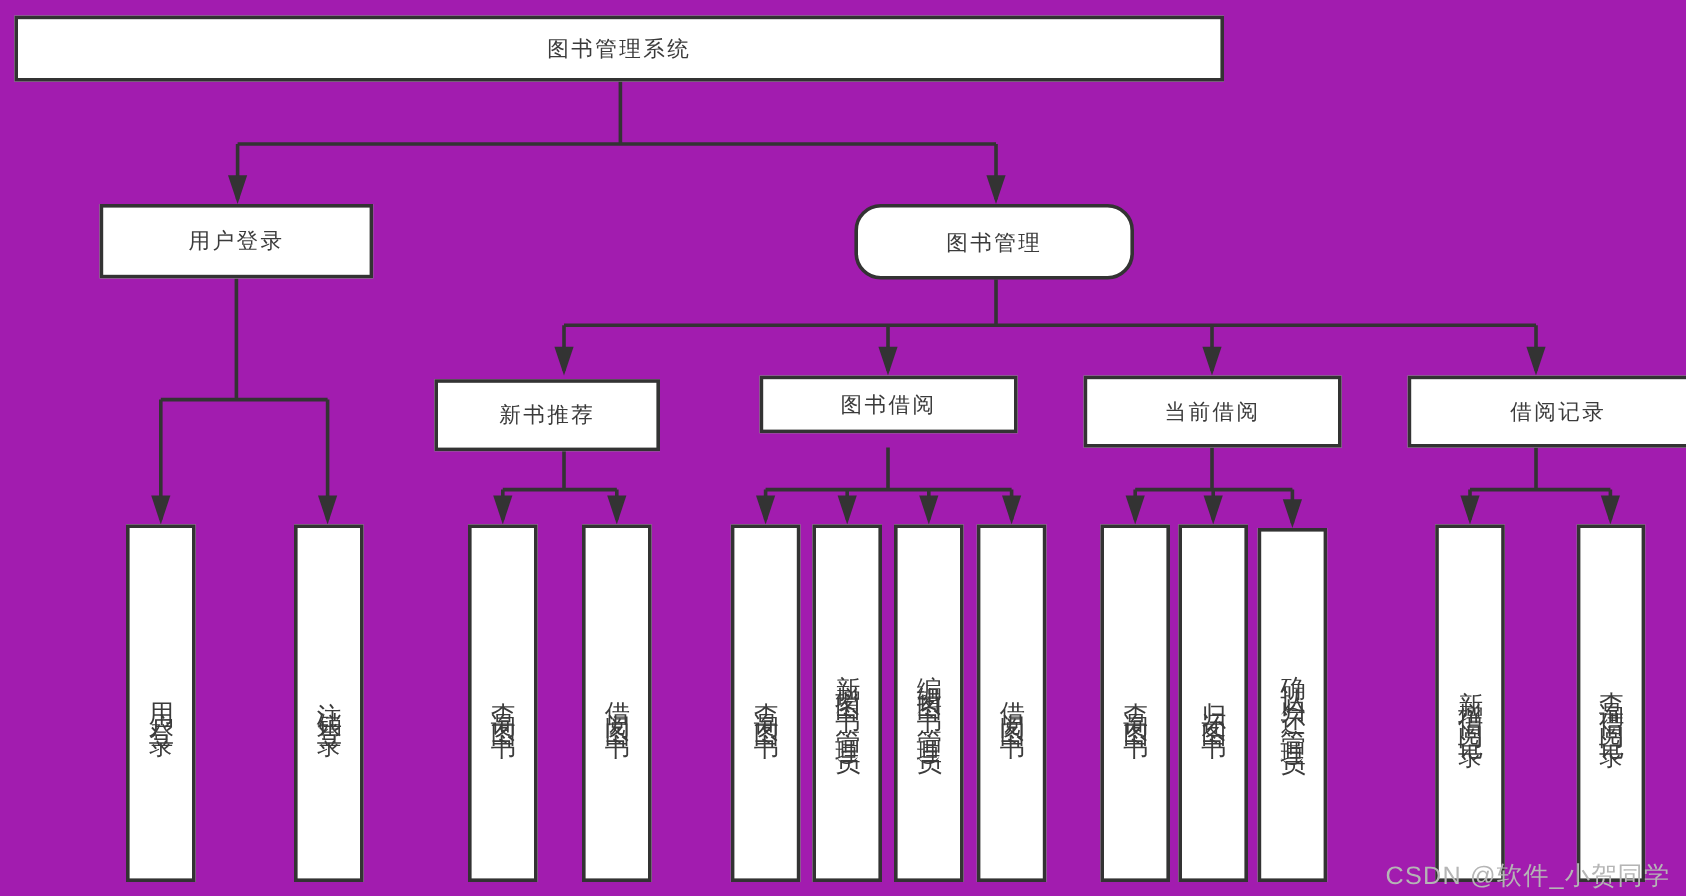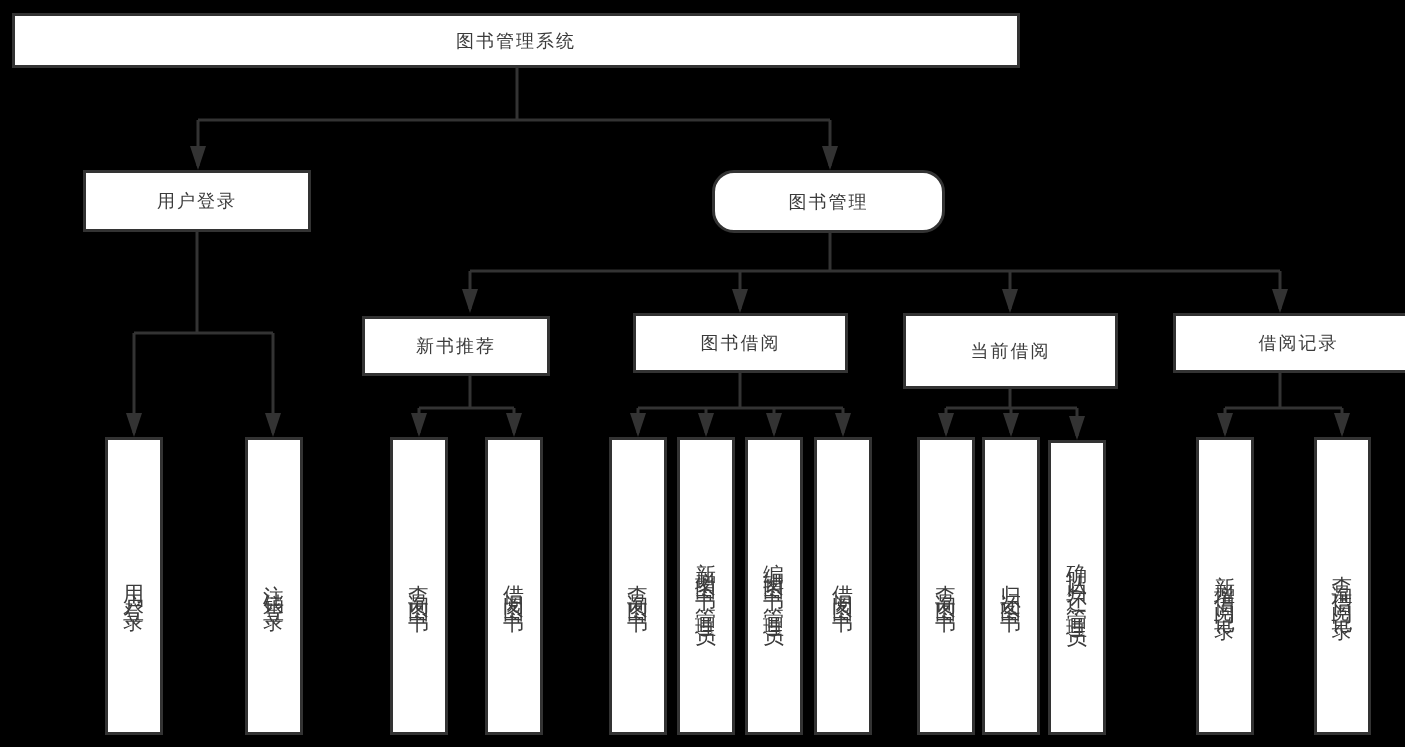--- a/index.html
+++ b/index.html
@@ -4,21 +4,21 @@
 <style>
   html, body {
     margin: 0;
     padding: 0;
     background: #ffffff;
   }
   .canvas {
     position: relative;
     width: 1405px;
     height: 747px;
-    background: #000000;
+    background: #a21caf;
     font-family: "Liberation Sans", "DejaVu Sans", sans-serif;
     overflow: hidden;
   }
   .connectors {
     position: absolute;
     left: 0;
     top: 0;
     width: 1405px;
     height: 747px;
   }
@@ -90,36 +90,37 @@
       <polygon points="1334,413 1350,413 1342,437"></polygon>
     </g>
   </svg>
 
   <div class="node branch" style="left:12px; top:13px; width:1008px; height:55px;">图书管理系统</div>
 
   <div class="node branch" style="left:83px; top:170px; width:228px; height:62px;">用户登录</div>
   <div class="node branch" style="left:712px; top:170px; width:233px; height:63px;border-radius:22px;">图书管理</div>
 
   <div class="node branch" style="left:362px; top:316px; width:188px; height:60px;">新书推荐</div>
-  <div class="node branch" style="left:633px; top:313px; width:215px; height:60px;">图书借阅</div>
-  <div class="node branch" style="left:903px; top:313px; width:215px; height:76px;">当前借阅</div>
+  <div class="node branch" style="left:633px; top:313px; width:215px; height:48px;">图书借阅</div>
+  <div class="node branch" style="left:903px; top:313px; width:215px; height:60px;">当前借阅</div>
   <div class="node branch" style="left:1173px; top:313px; width:251px; height:60px;">借阅记录</div>
 
   <div class="node leaf" style="left:105px; top:437px; width:58px; height:298px;">用户登录</div>
   <div class="node leaf" style="left:245px; top:437px; width:58px; height:298px;">注销登录</div>
 
   <div class="node leaf" style="left:390px; top:437px; width:58px; height:298px;">查询图书</div>
   <div class="node leaf" style="left:485px; top:437px; width:58px; height:298px;">借阅图书</div>
 
   <div class="node leaf" style="left:609px; top:437px; width:58px; height:298px;">查询图书</div>
   <div class="node leaf" style="left:677px; top:437px; width:58px; height:298px;">新增图书（管理员）</div>
   <div class="node leaf" style="left:745px; top:437px; width:58px; height:298px;">编辑图书（管理员）</div>
   <div class="node leaf" style="left:814px; top:437px; width:58px; height:298px;">借阅图书</div>
 
   <div class="node leaf" style="left:917px; top:437px; width:58px; height:298px;">查询图书</div>
   <div class="node leaf" style="left:982px; top:437px; width:58px; height:298px;">归还图书</div>
   <div class="node leaf" style="left:1048px; top:440px; width:58px; height:295px;">确认归还（管理员）</div>
 
   <div class="node leaf" style="left:1196px; top:437px; width:58px; height:298px;">新增借阅记录</div>
   <div class="node leaf" style="left:1314px; top:437px; width:57px; height:298px;">查询借阅记录</div>
 
+  <div class="watermark">CSDN @软件_小贺同学</div>
 
 </div>
 
 </body></html>

